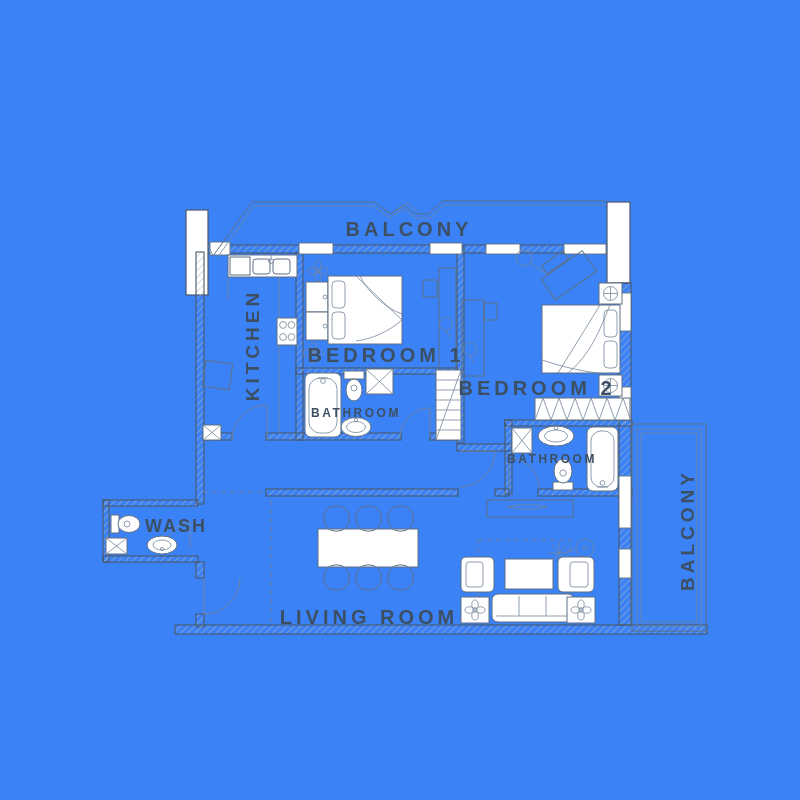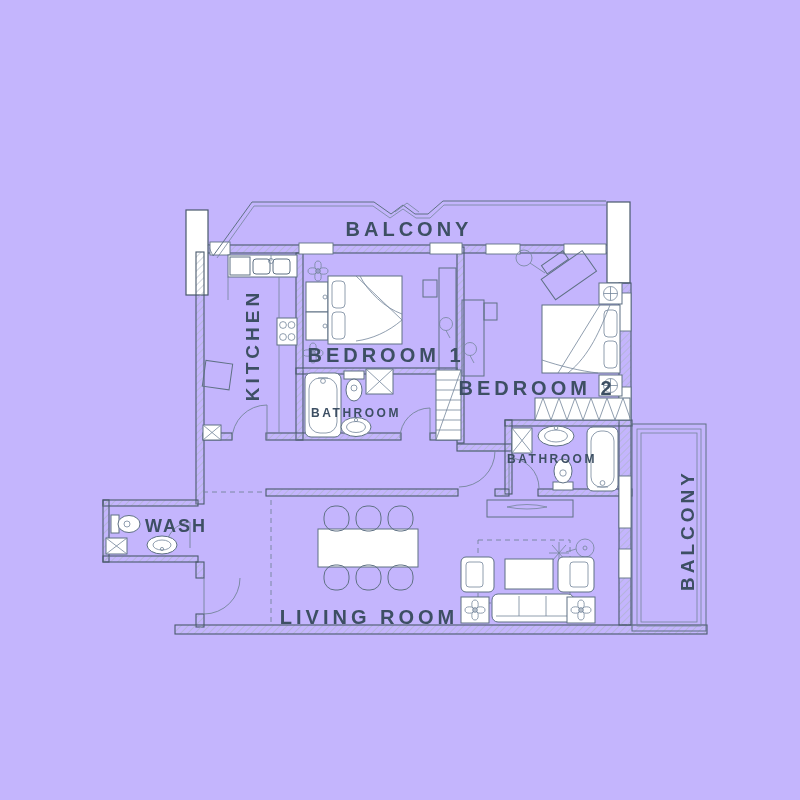--- a/index.html
+++ b/index.html
@@ -1,16 +1,16 @@
 <!DOCTYPE html>
 <html><head>
 <meta charset="utf-8">
 <style>
   html,body{margin:0;padding:0;background:#ffffff;}
-  .stage{position:relative;width:800px;height:800px;background:#c4b5fd;overflow:hidden;
+  .stage{position:relative;width:800px;height:800px;background:#3b82f6;overflow:hidden;
          font-family:"Liberation Sans", sans-serif;}
   svg{position:absolute;left:0;top:0;}
   text{fill:#3d4f63;font-family:"Liberation Sans","DejaVu Sans",sans-serif;font-weight:bold;}
   .lbl-big{font-size:20px;letter-spacing:4px;}
   .lbl-med{font-size:18px;letter-spacing:2px;}
   .lbl-small{font-size:12px;letter-spacing:2.5px;}
   .lbl-vert{font-size:19px;letter-spacing:4px;}
   .wall{fill:url(#hatch);stroke:#49596c;stroke-width:1.1;}
   .solid{fill:#ffffff;stroke:#49596c;stroke-width:1.2;}
   .win{fill:#ffffff;stroke:#5f7184;stroke-width:0.9;}

